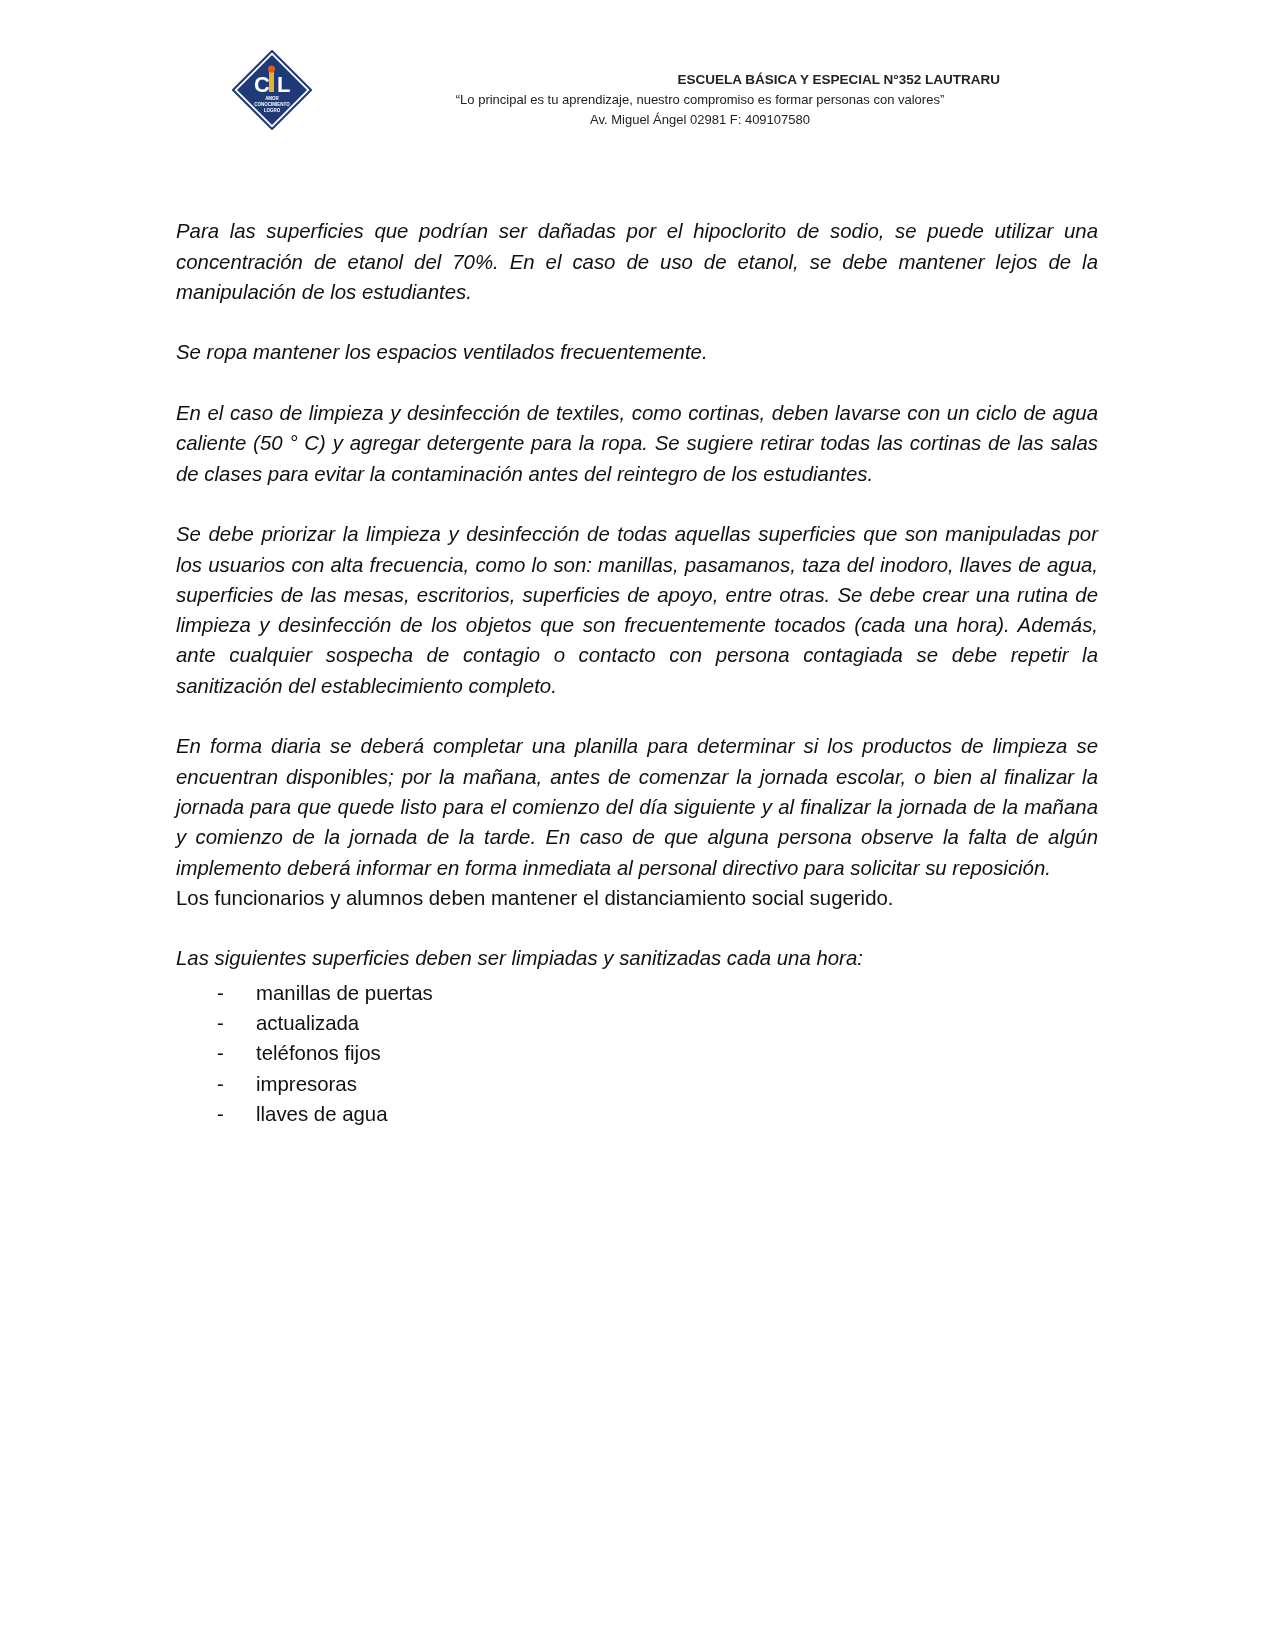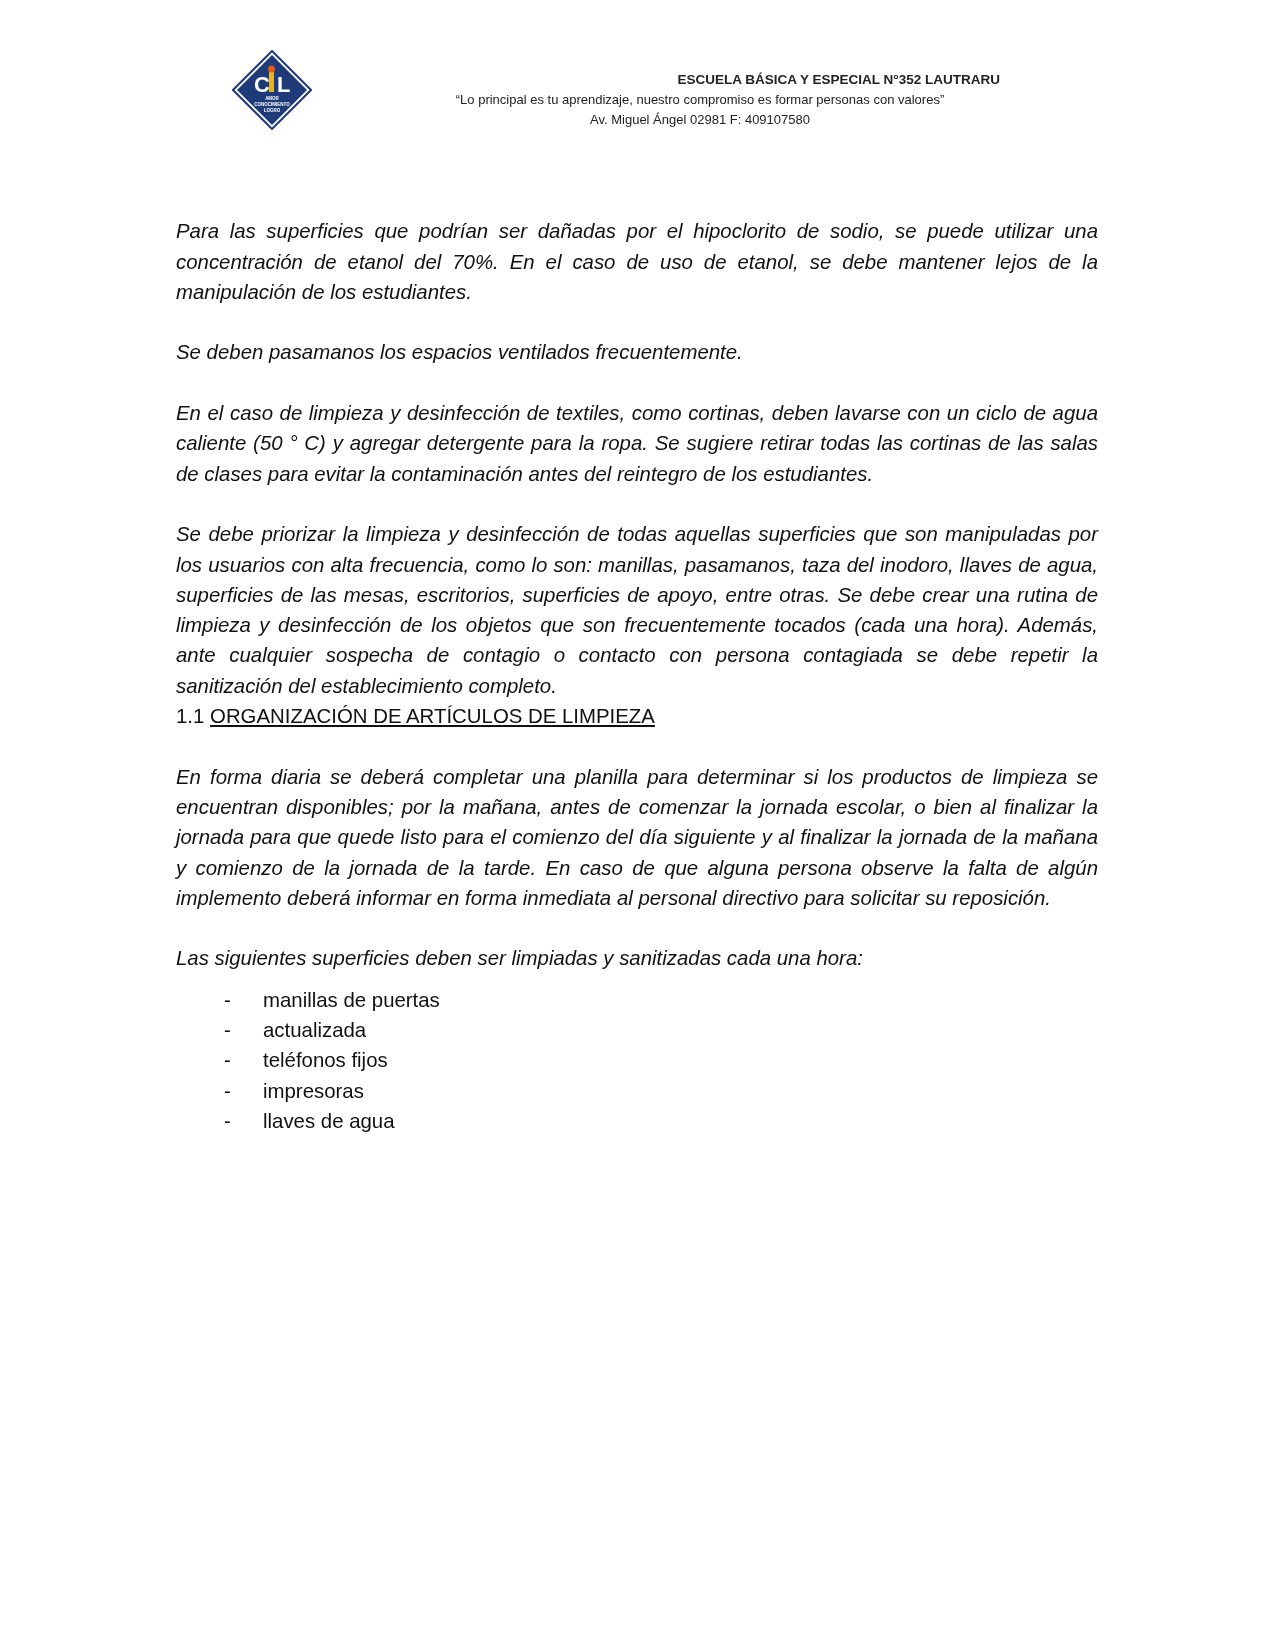--- a/index.html
+++ b/index.html
@@ -5,21 +5,21 @@
   html, body { margin: 0; padding: 0; background: #ffffff; }
   body { width: 1275px; height: 1650px; position: relative; overflow: hidden; font-family: "Liberation Sans", sans-serif; color: #111; }
   .logo { position: absolute; left: 232px; top: 50px; width: 80px; height: 80px; }
   .header { position: absolute; left: 400px; top: 70px; width: 600px; text-align: center; font-size: 13px; line-height: 20px; color: #222; }
   .header .school { font-weight: bold; font-size: 13.5px; text-align: right; }
   .content { position: absolute; left: 176px; top: 186px; width: 922px; font-size: 20.4px; line-height: 30.3px; }
   .content p { margin: 0; text-align: justify; }
   .content p.gap { margin-top: 30.3px; font-style: italic; }
   .section-title { margin-top: 30.3px; font-weight: normal; }
   .section-title .u { text-decoration: underline; }
-  ul.dash { list-style: none; margin: 11px; padding: 0; }
+  ul.dash { list-style: none; margin: 4px; padding: 0; }
   ul.dash li { position: relative; padding-left: 76px; }
   ul.dash li::before { content: "-"; position: absolute; left: 37px; }
 </style>
 </head>
 <body>
 
 <svg class="logo" viewBox="0 0 80 80">
   <polygon points="40,1 79,40 40,79 1,40" fill="#ffffff" stroke="#1f3a78" stroke-width="2"></polygon>
   <polygon points="40,5 75,40 40,75 5,40" fill="#1f3a78"></polygon>
   <text x="22" y="42" font-family="Liberation Sans, sans-serif" font-weight="bold" font-size="22" fill="#ffffff">C</text>
@@ -32,25 +32,25 @@
 </svg>
 
 <div class="header">
   <div class="school">ESCUELA BÁSICA Y ESPECIAL N°352 LAUTRARU</div>
   <div>“Lo principal es tu aprendizaje, nuestro compromiso es formar personas con valores”</div>
   <div>Av. Miguel Ángel 02981 F: 409107580</div>
 </div>
 
 <div class="content">
   <p class="gap">Para las superficies que podrían ser dañadas por el hipoclorito de sodio, se puede utilizar una concentración de etanol del 70%. En el caso de uso de etanol, se debe mantener lejos de la manipulación de los estudiantes.</p>
-  <p class="gap">Se deben pasamanos los espacios ventilados frecuentemente.</p>
+  <p class="gap">Se ropa mantener los espacios ventilados frecuentemente.</p>
   <p class="gap">En el caso de limpieza y desinfección de textiles, como cortinas, deben lavarse con un ciclo de agua caliente (50 ° C) y agregar detergente para la ropa. Se sugiere retirar todas las cortinas de las salas de clases para evitar la contaminación antes del reintegro de los estudiantes.</p>
   <p class="gap">Se debe priorizar la limpieza y desinfección de todas aquellas superficies que son manipuladas por los usuarios con alta frecuencia, como lo son: manillas, pasamanos, taza del inodoro, llaves de agua, superficies de las mesas, escritorios, superficies de apoyo, entre otras. Se debe crear una rutina de limpieza y desinfección de los objetos que son frecuentemente tocados (cada una hora). Además, ante cualquier sospecha de contagio o contacto con persona contagiada se debe repetir la sanitización del establecimiento completo.</p>
-  <p class="section-title"><span>1.1 </span><span class="u">ORGANIZACIÓN DE ARTÍCULOS DE LIMPIEZA</span></p>
   <p class="gap">En forma diaria se deberá completar una planilla para determinar si los productos de limpieza se encuentran disponibles; por la mañana, antes de comenzar la jornada escolar, o bien al finalizar la jornada para que quede listo para el comienzo del día siguiente y al finalizar la jornada de la mañana y comienzo de la jornada de la tarde. En caso de que alguna persona observe la falta de algún implemento deberá informar en forma inmediata al personal directivo para solicitar su reposición.</p>
+  <p>Los funcionarios y alumnos deben mantener el distanciamiento social sugerido.</p>
   <p class="gap">Las siguientes superficies deben ser limpiadas y sanitizadas cada una hora:</p>
   <ul class="dash">
     <li>manillas de puertas</li>
     <li>actualizada</li>
     <li>teléfonos fijos</li>
     <li>impresoras</li>
     <li>llaves de agua</li>
   </ul>
 </div>
 

